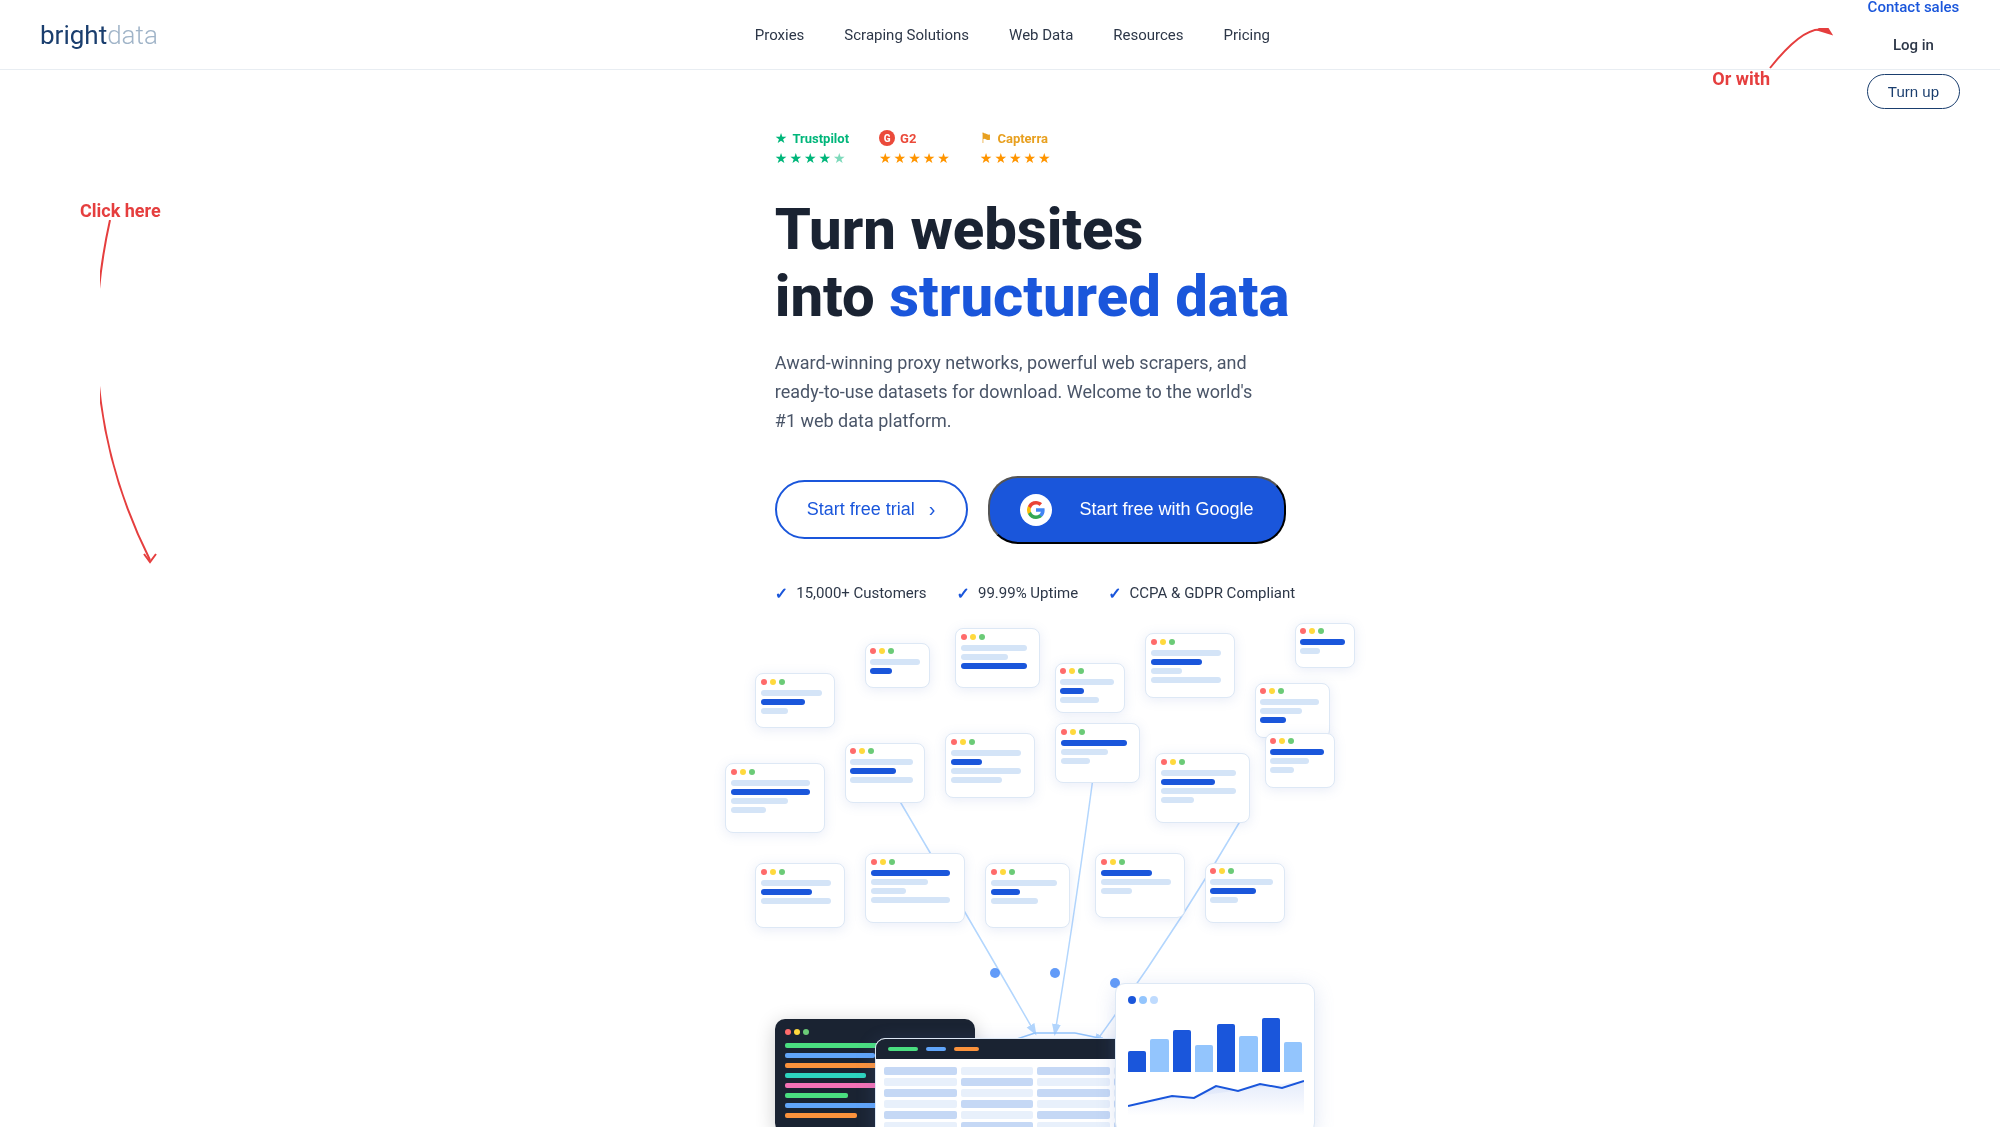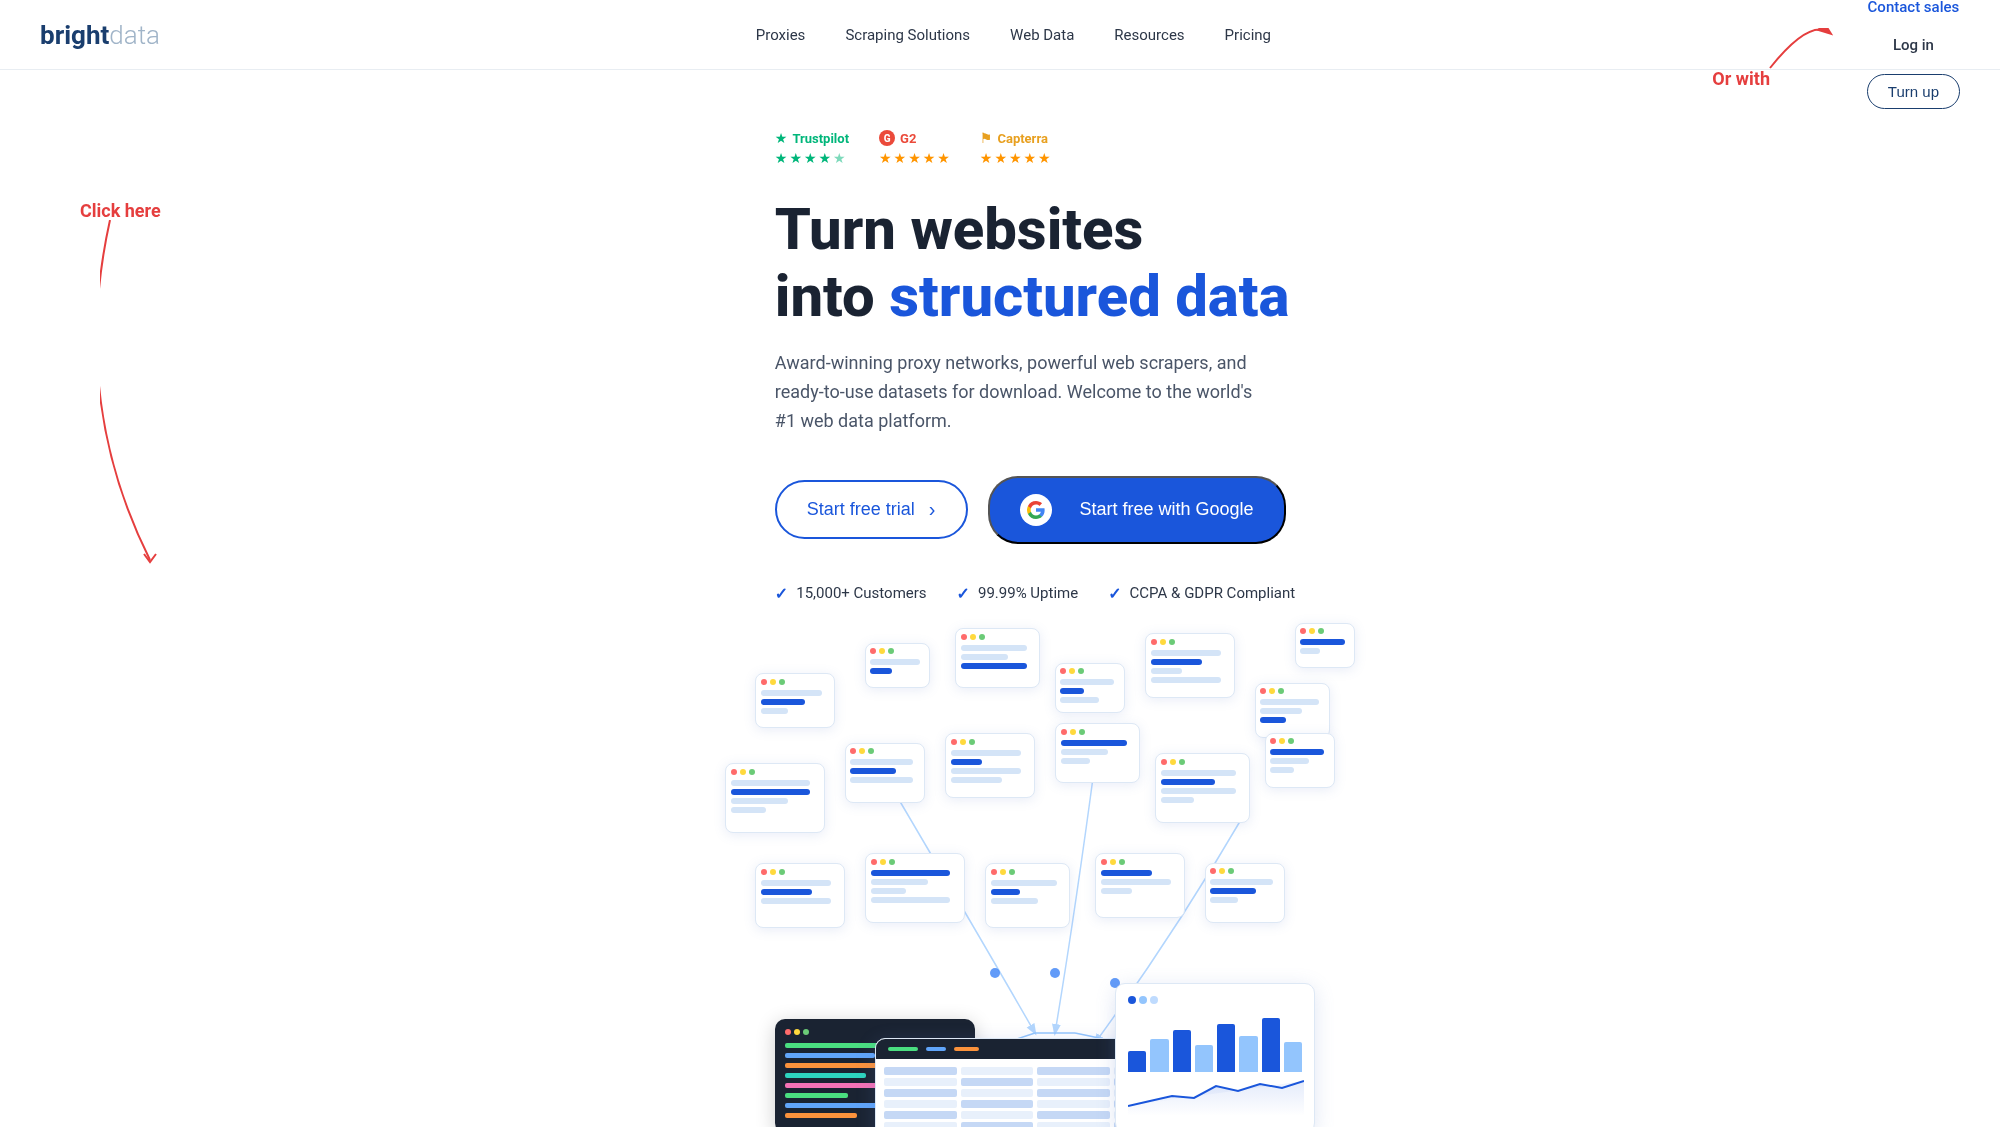--- a/index.html
+++ b/index.html
@@ -5,21 +5,21 @@
     * { margin: 0; padding: 0; box-sizing: border-box; }
     body { font-family: -apple-system, BlinkMacSystemFont, 'Segoe UI', Roboto, sans-serif; background: #fff; overflow-x: hidden; }
 
     
     .navbar {
       display: flex; align-items: center; justify-content: space-between;
       padding: 0 40px; height: 70px; border-bottom: 1px solid #e8edf2;
       position: relative; z-index: 10;
     }
     .nav-logo { display: flex; align-items: center; }
-    .logo-bright { color: #1a3e6e; font-size: 26px; font-weight: 700; }
+    .logo-bright { color: #1a3e6e; font-size: 26px; font-weight: 400; }
     .logo-data { color: #a0b4c8; font-size: 26px; font-weight: 300; }
     .nav-links { display: flex; align-items: center; gap: 40px; }
     .nav-link { color: #2d3748; font-size: 15px; text-decoration: none; cursor: pointer; }
     .nav-right { display: flex; align-items: center; gap: 20px; flex-direction: column; }
     .nav-lang { color: #2d3748; font-size: 15px; cursor: pointer; display: flex; align-items: center; gap: 3px; }
     .nav-contact { color: #1a56db; font-size: 15px; font-weight: 500; cursor: pointer; text-decoration: none; }
     .nav-login { color: #2d3748; font-size: 15px; font-weight: 500; cursor: pointer; }
     .nav-signup {
       border: 1.5px solid #1a3e6e; color: #1a3e6e; background: transparent;
       padding: 8px 20px; border-radius: 20px; font-size: 15px; font-weight: 500;

